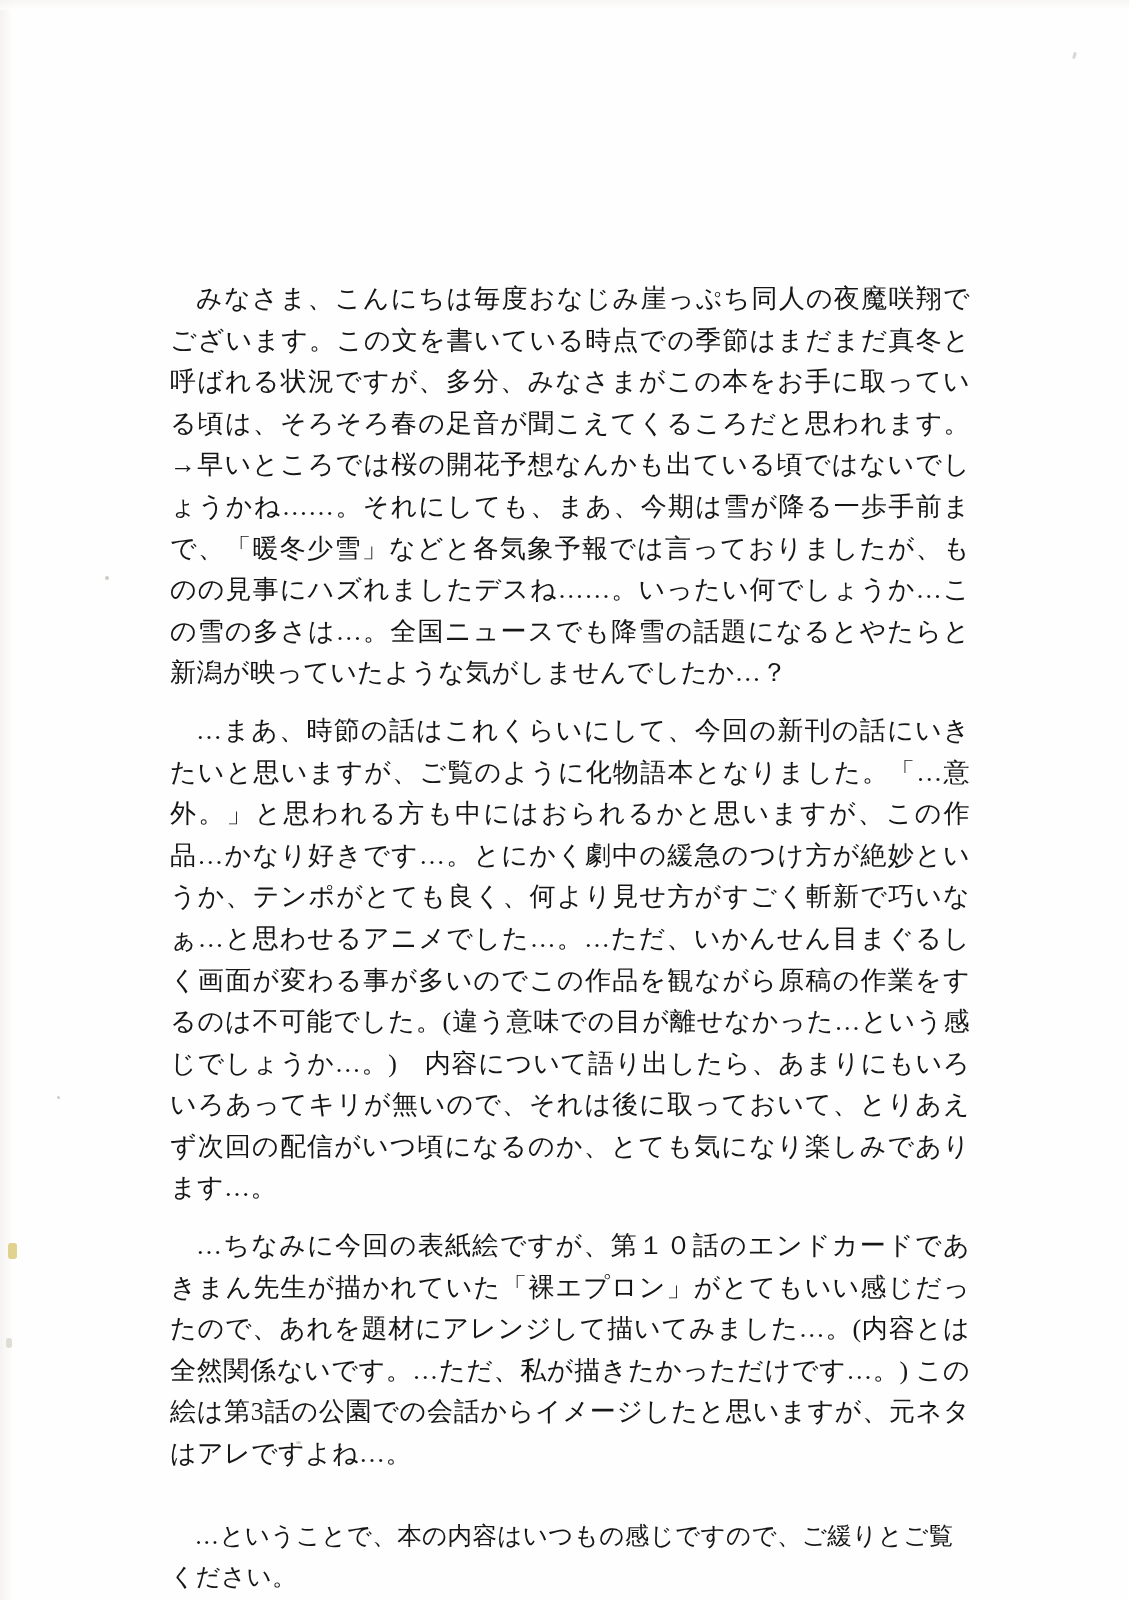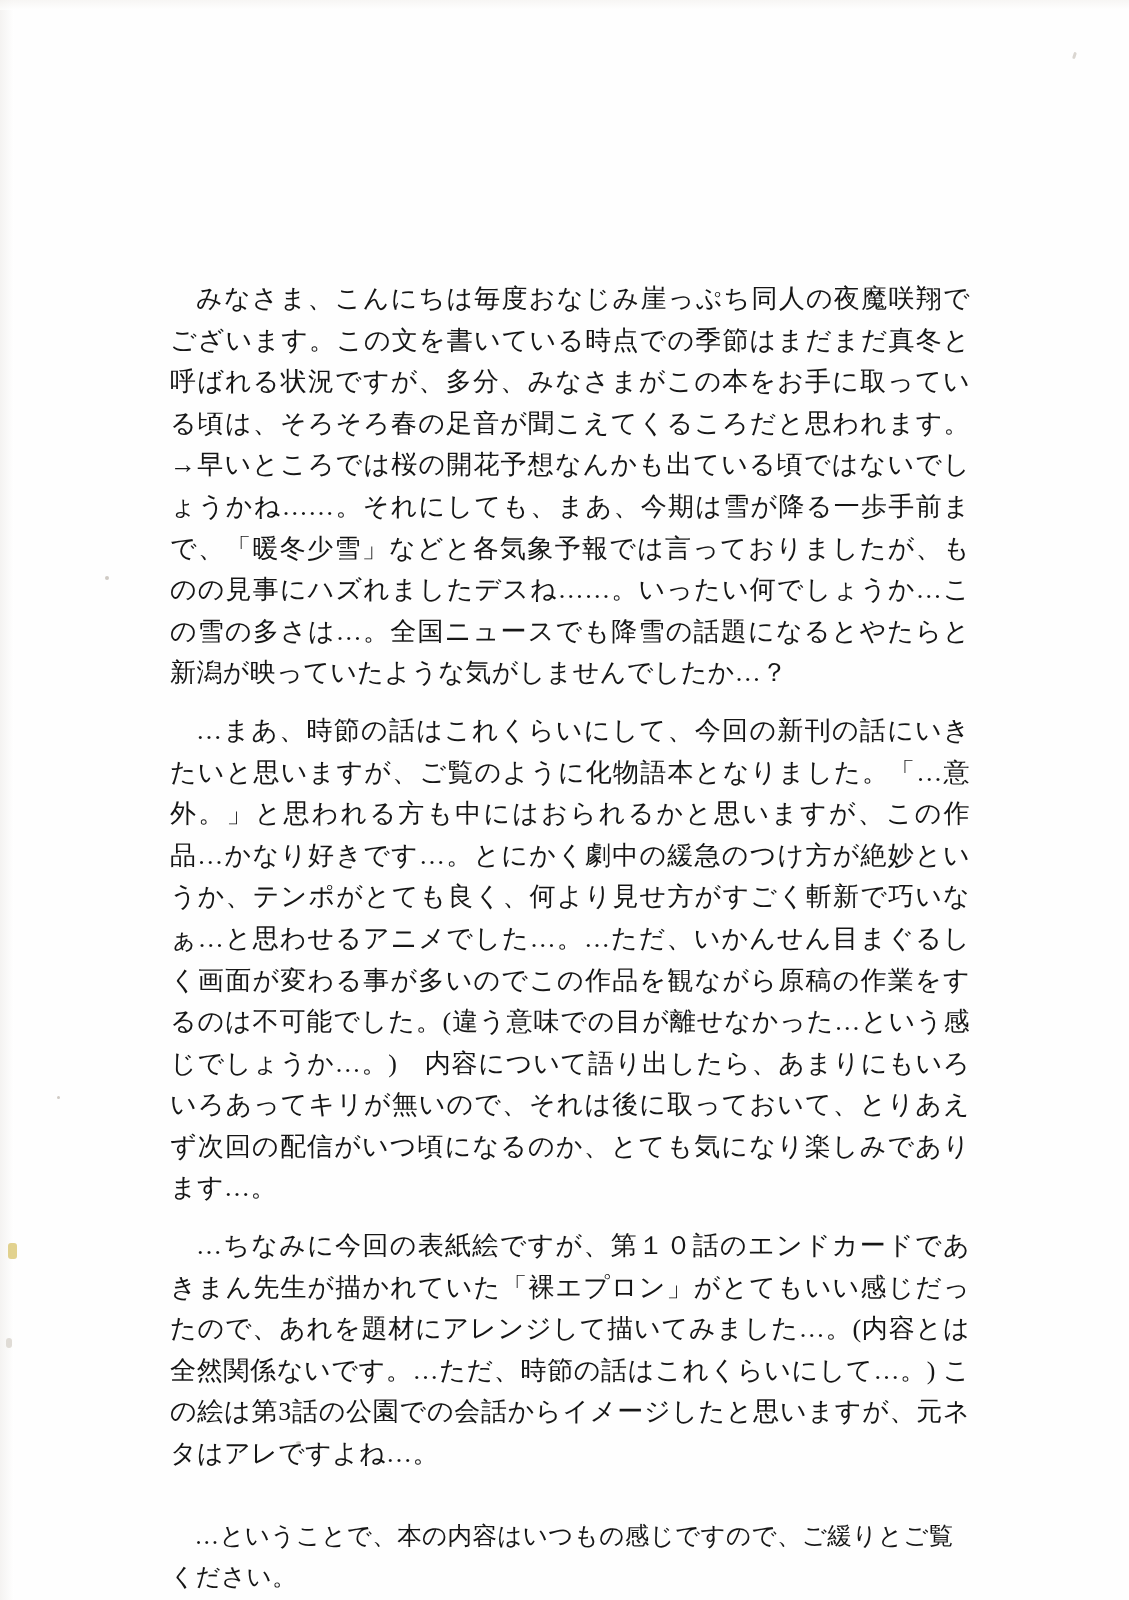--- a/index.html
+++ b/index.html
@@ -105,20 +105,20 @@
   <div class="speck speck-a"></div>
   <div class="speck speck-b"></div>
   <div class="speck speck-c"></div>
   <div class="speck speck-d"></div>
   <div class="speck speck-e"></div>
   <div class="speck speck-f"></div>
 
   <div class="content">
     <p class="para">みなさま、こんにちは毎度おなじみ崖っぷち同人の夜魔咲翔でございます。この文を書いている時点での季節はまだまだ真冬と呼ばれる状況ですが、多分、みなさまがこの本をお手に取っている頃は、そろそろ春の足音が聞こえてくるころだと思われます。→早いところでは桜の開花予想なんかも出ている頃ではないでしょうかね……。それにしても、まあ、今期は雪が降る一歩手前まで、「暖冬少雪」などと各気象予報では言っておりましたが、ものの見事にハズれましたデスね……。いったい何でしょうか…この雪の多さは…。全国ニュースでも降雪の話題になるとやたらと新潟が映っていたような気がしませんでしたか…？</p>
     <p class="para">…まあ、時節の話はこれくらいにして、今回の新刊の話にいきたいと思いますが、ご覧のように化物語本となりました。「…意外。」と思われる方も中にはおられるかと思いますが、この作品…かなり好きです…。とにかく劇中の緩急のつけ方が絶妙というか、テンポがとても良く、何より見せ方がすごく斬新で巧いなぁ…と思わせるアニメでした…。…ただ、いかんせん目まぐるしく画面が変わる事が多いのでこの作品を観ながら原稿の作業をするのは不可能でした。(違う意味での目が離せなかった…という感じでしょうか…。)　内容について語り出したら、あまりにもいろいろあってキリが無いので、それは後に取っておいて、とりあえず次回の配信がいつ頃になるのか、とても気になり楽しみであります…。</p>
-    <p class="para">…ちなみに今回の表紙絵ですが、第１０話のエンドカードであきまん先生が描かれていた「裸エプロン」がとてもいい感じだったので、あれを題材にアレンジして描いてみました…。(内容とは全然関係ないです。…ただ、時節の話はこれくらいにして…。) この絵は第3話の公園での会話からイメージしたと思いますが、元ネタはアレですよね…。</p>
+    <p class="para">…ちなみに今回の表紙絵ですが、第１０話のエンドカードであきまん先生が描かれていた「裸エプロン」がとてもいい感じだったので、あれを題材にアレンジして描いてみました…。(内容とは全然関係ないです。…ただ、私が描きたかっただけです…。) この絵は第3話の公園での会話からイメージしたと思いますが、元ネタはアレですよね…。</p>
 
     <div class="closing-block">
       <p class="closing-line-1">…ということで、本の内容はいつもの感じですので、ご緩りとご覧ください。</p>
       <p class="closing-line-2">それでは、またのちほど…。</p>
     </div>
   </div>
 </div>
 
 </body></html>

